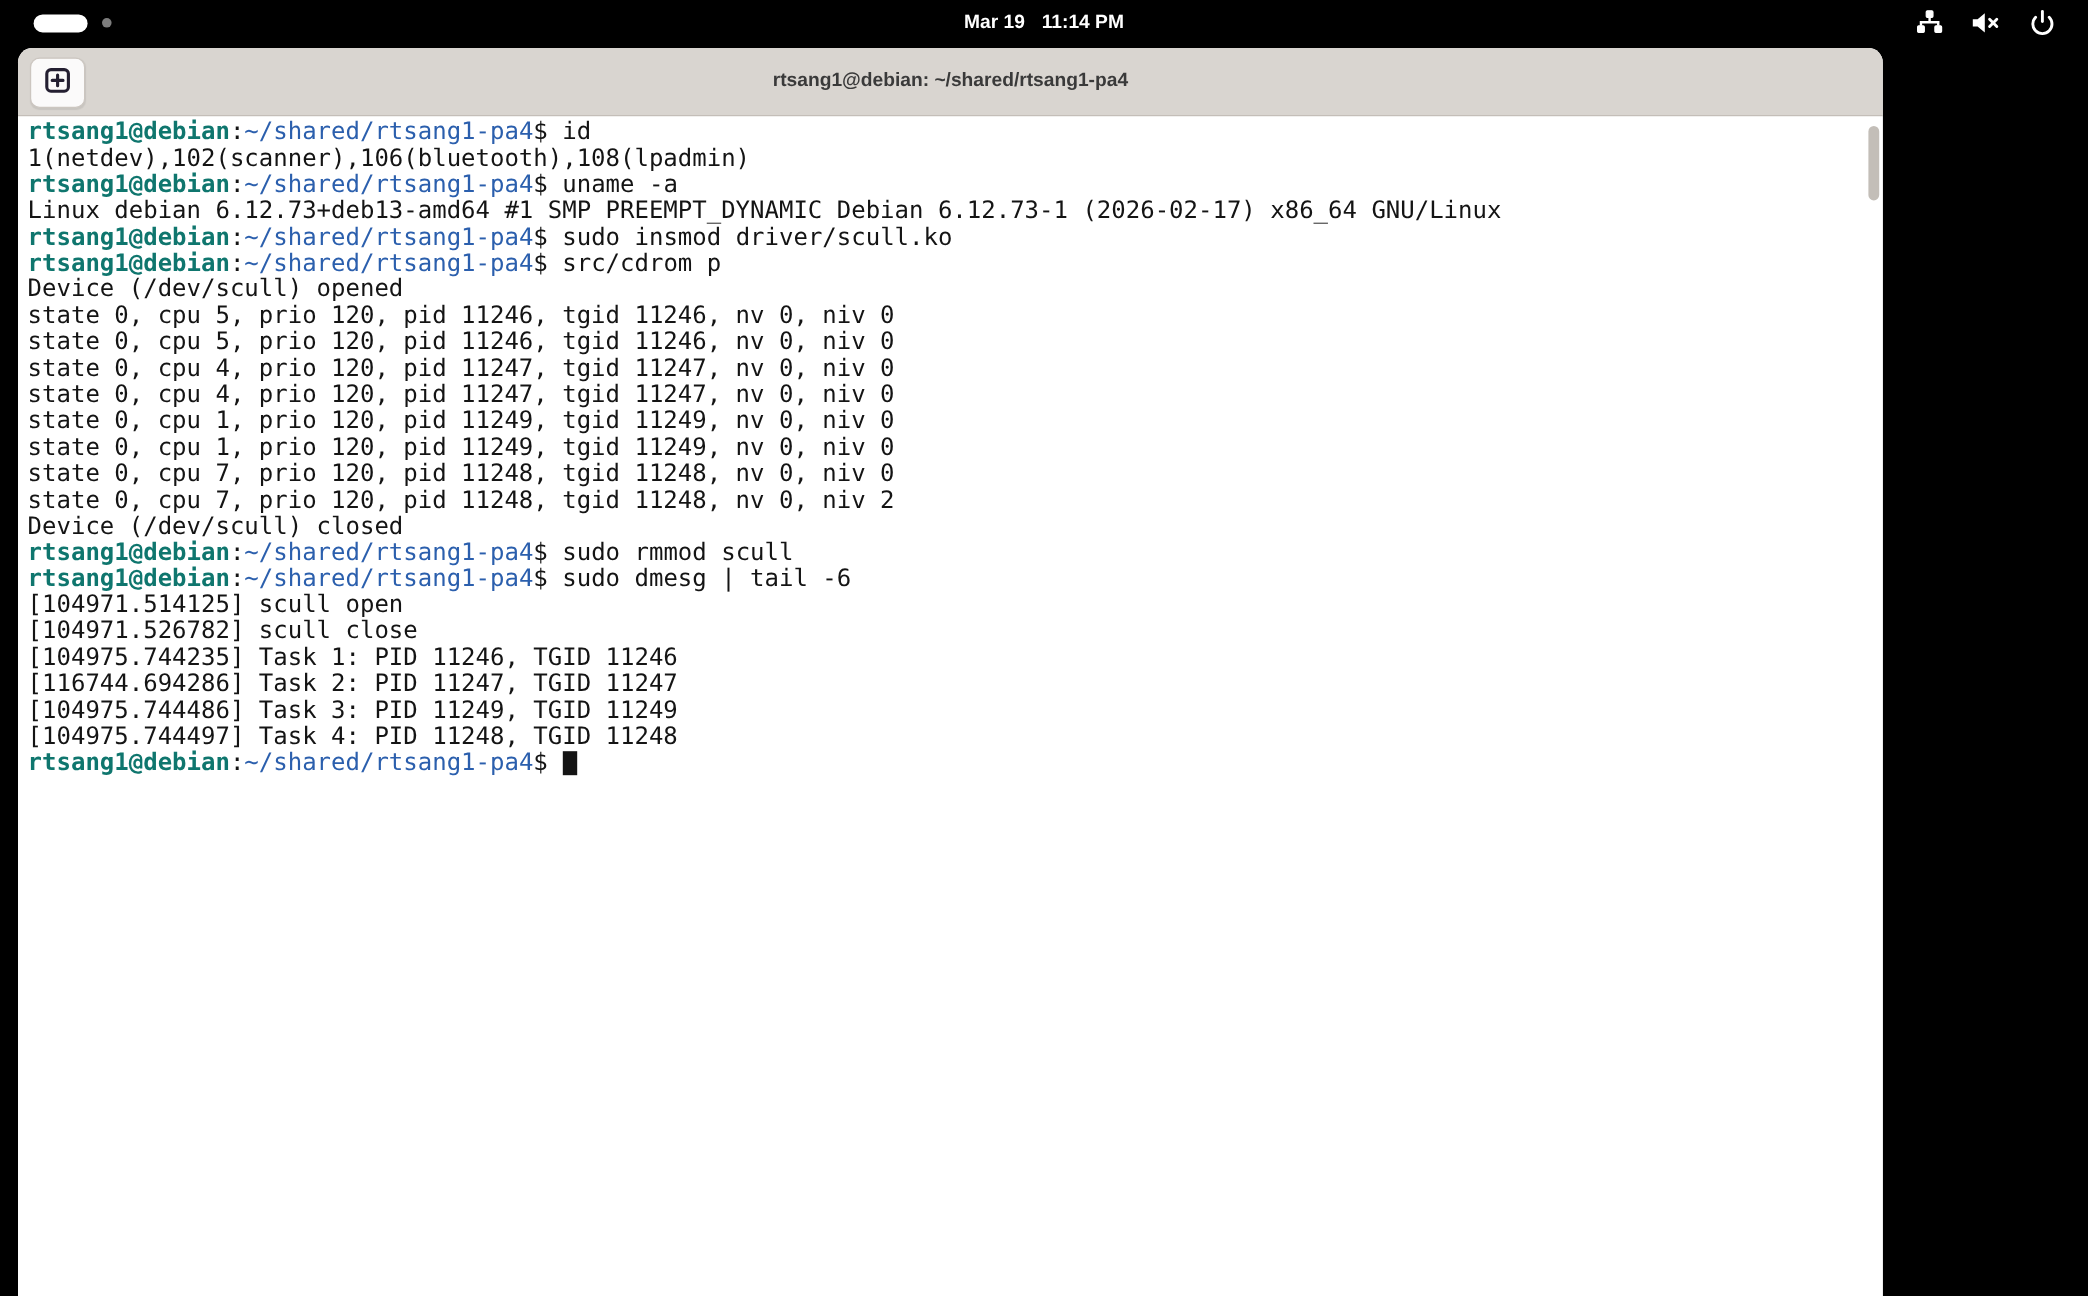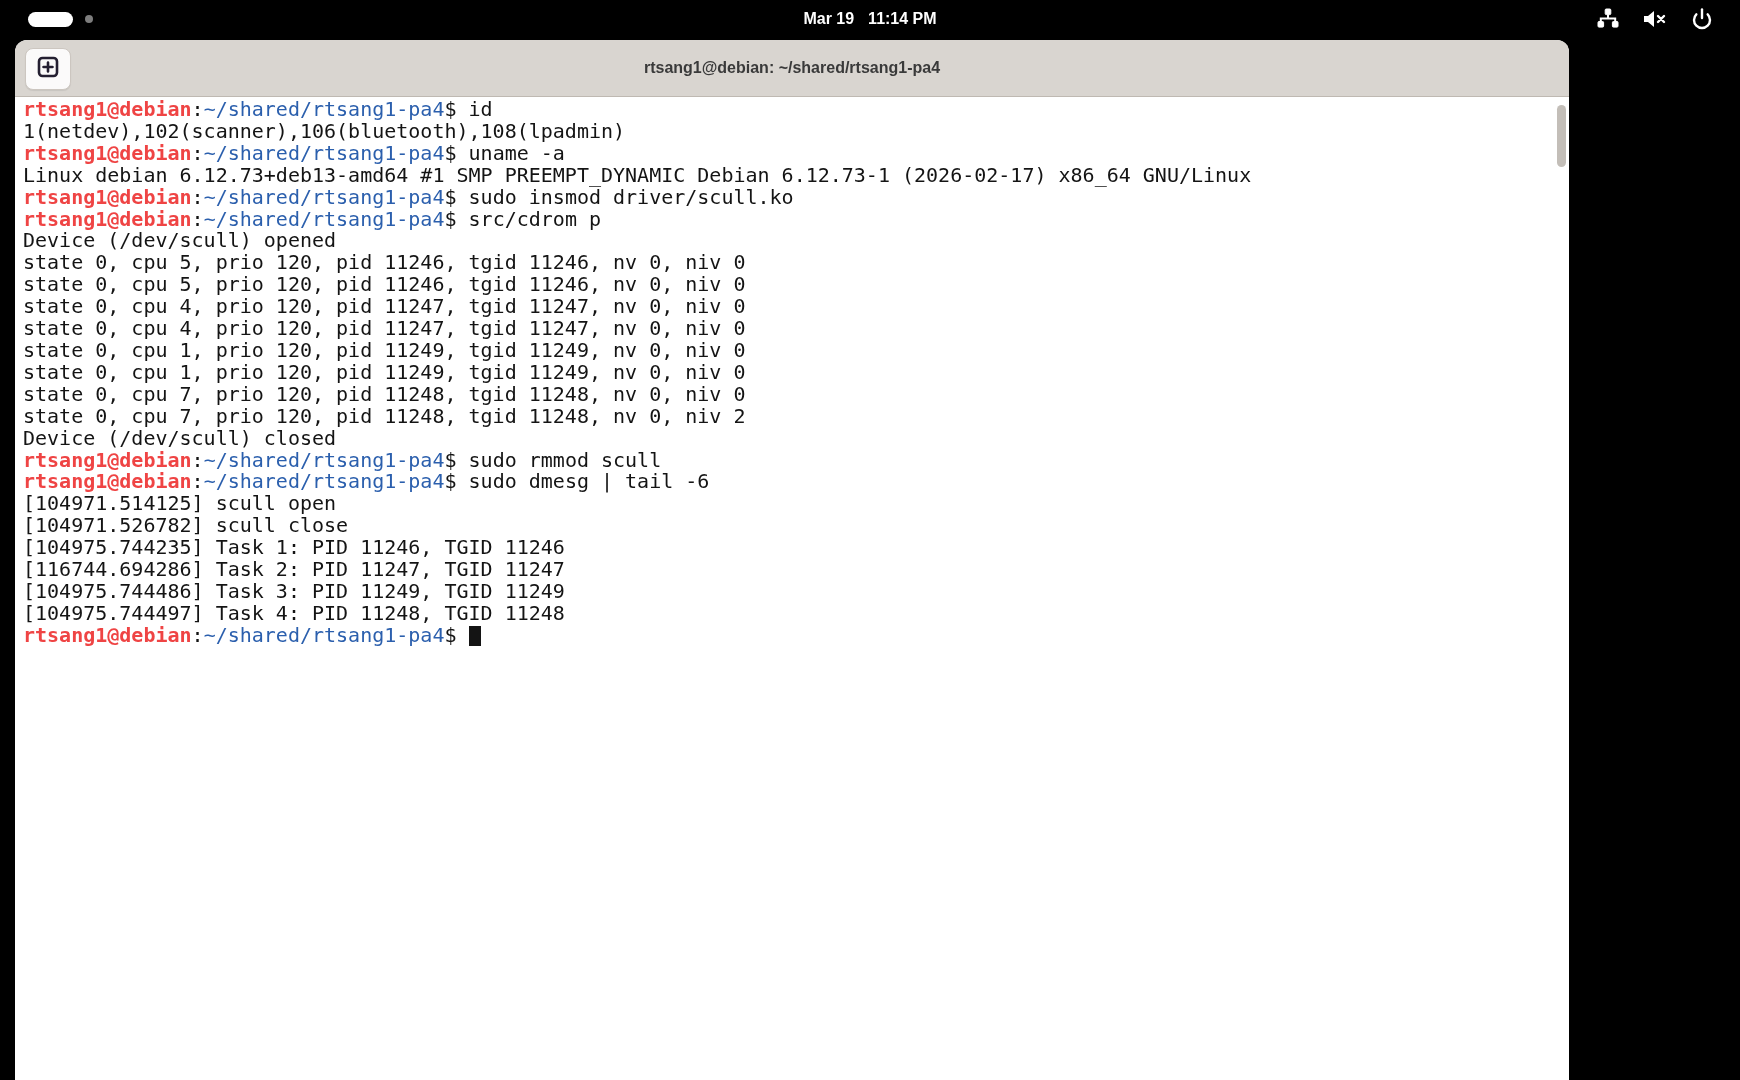--- a/index.html
+++ b/index.html
@@ -46,21 +46,21 @@
     color:#3a3a3a;font-size:16px;font-weight:bold;pointer-events:none;
   }
   
   .term{
     position:relative;height:983px;background:#fff;
     font-family:"DejaVu Sans Mono","Liberation Mono",monospace;
     font-size:20px;line-height:21.9px;color:#141414;
     padding:2px 8px 0 8px;box-sizing:border-box;
   }
   .tline{white-space:pre;}
-  .p-user{color:#ef4444;font-weight:bold;}
+  .p-user{color:#0f766e;font-weight:bold;}
   .p-path{color:#2b5fad;font-weight:normal;}
   .p-plain{color:#141414;}
   .cursor{
     display:inline-block;width:12px;height:20px;background:#141414;
     vertical-align:-4px;margin-left:0px;
   }
   .scroll-thumb{
     position:absolute;right:3px;top:8px;width:9px;height:62px;border-radius:5px;
     background:#b9b3ac;opacity:.85;
   }

